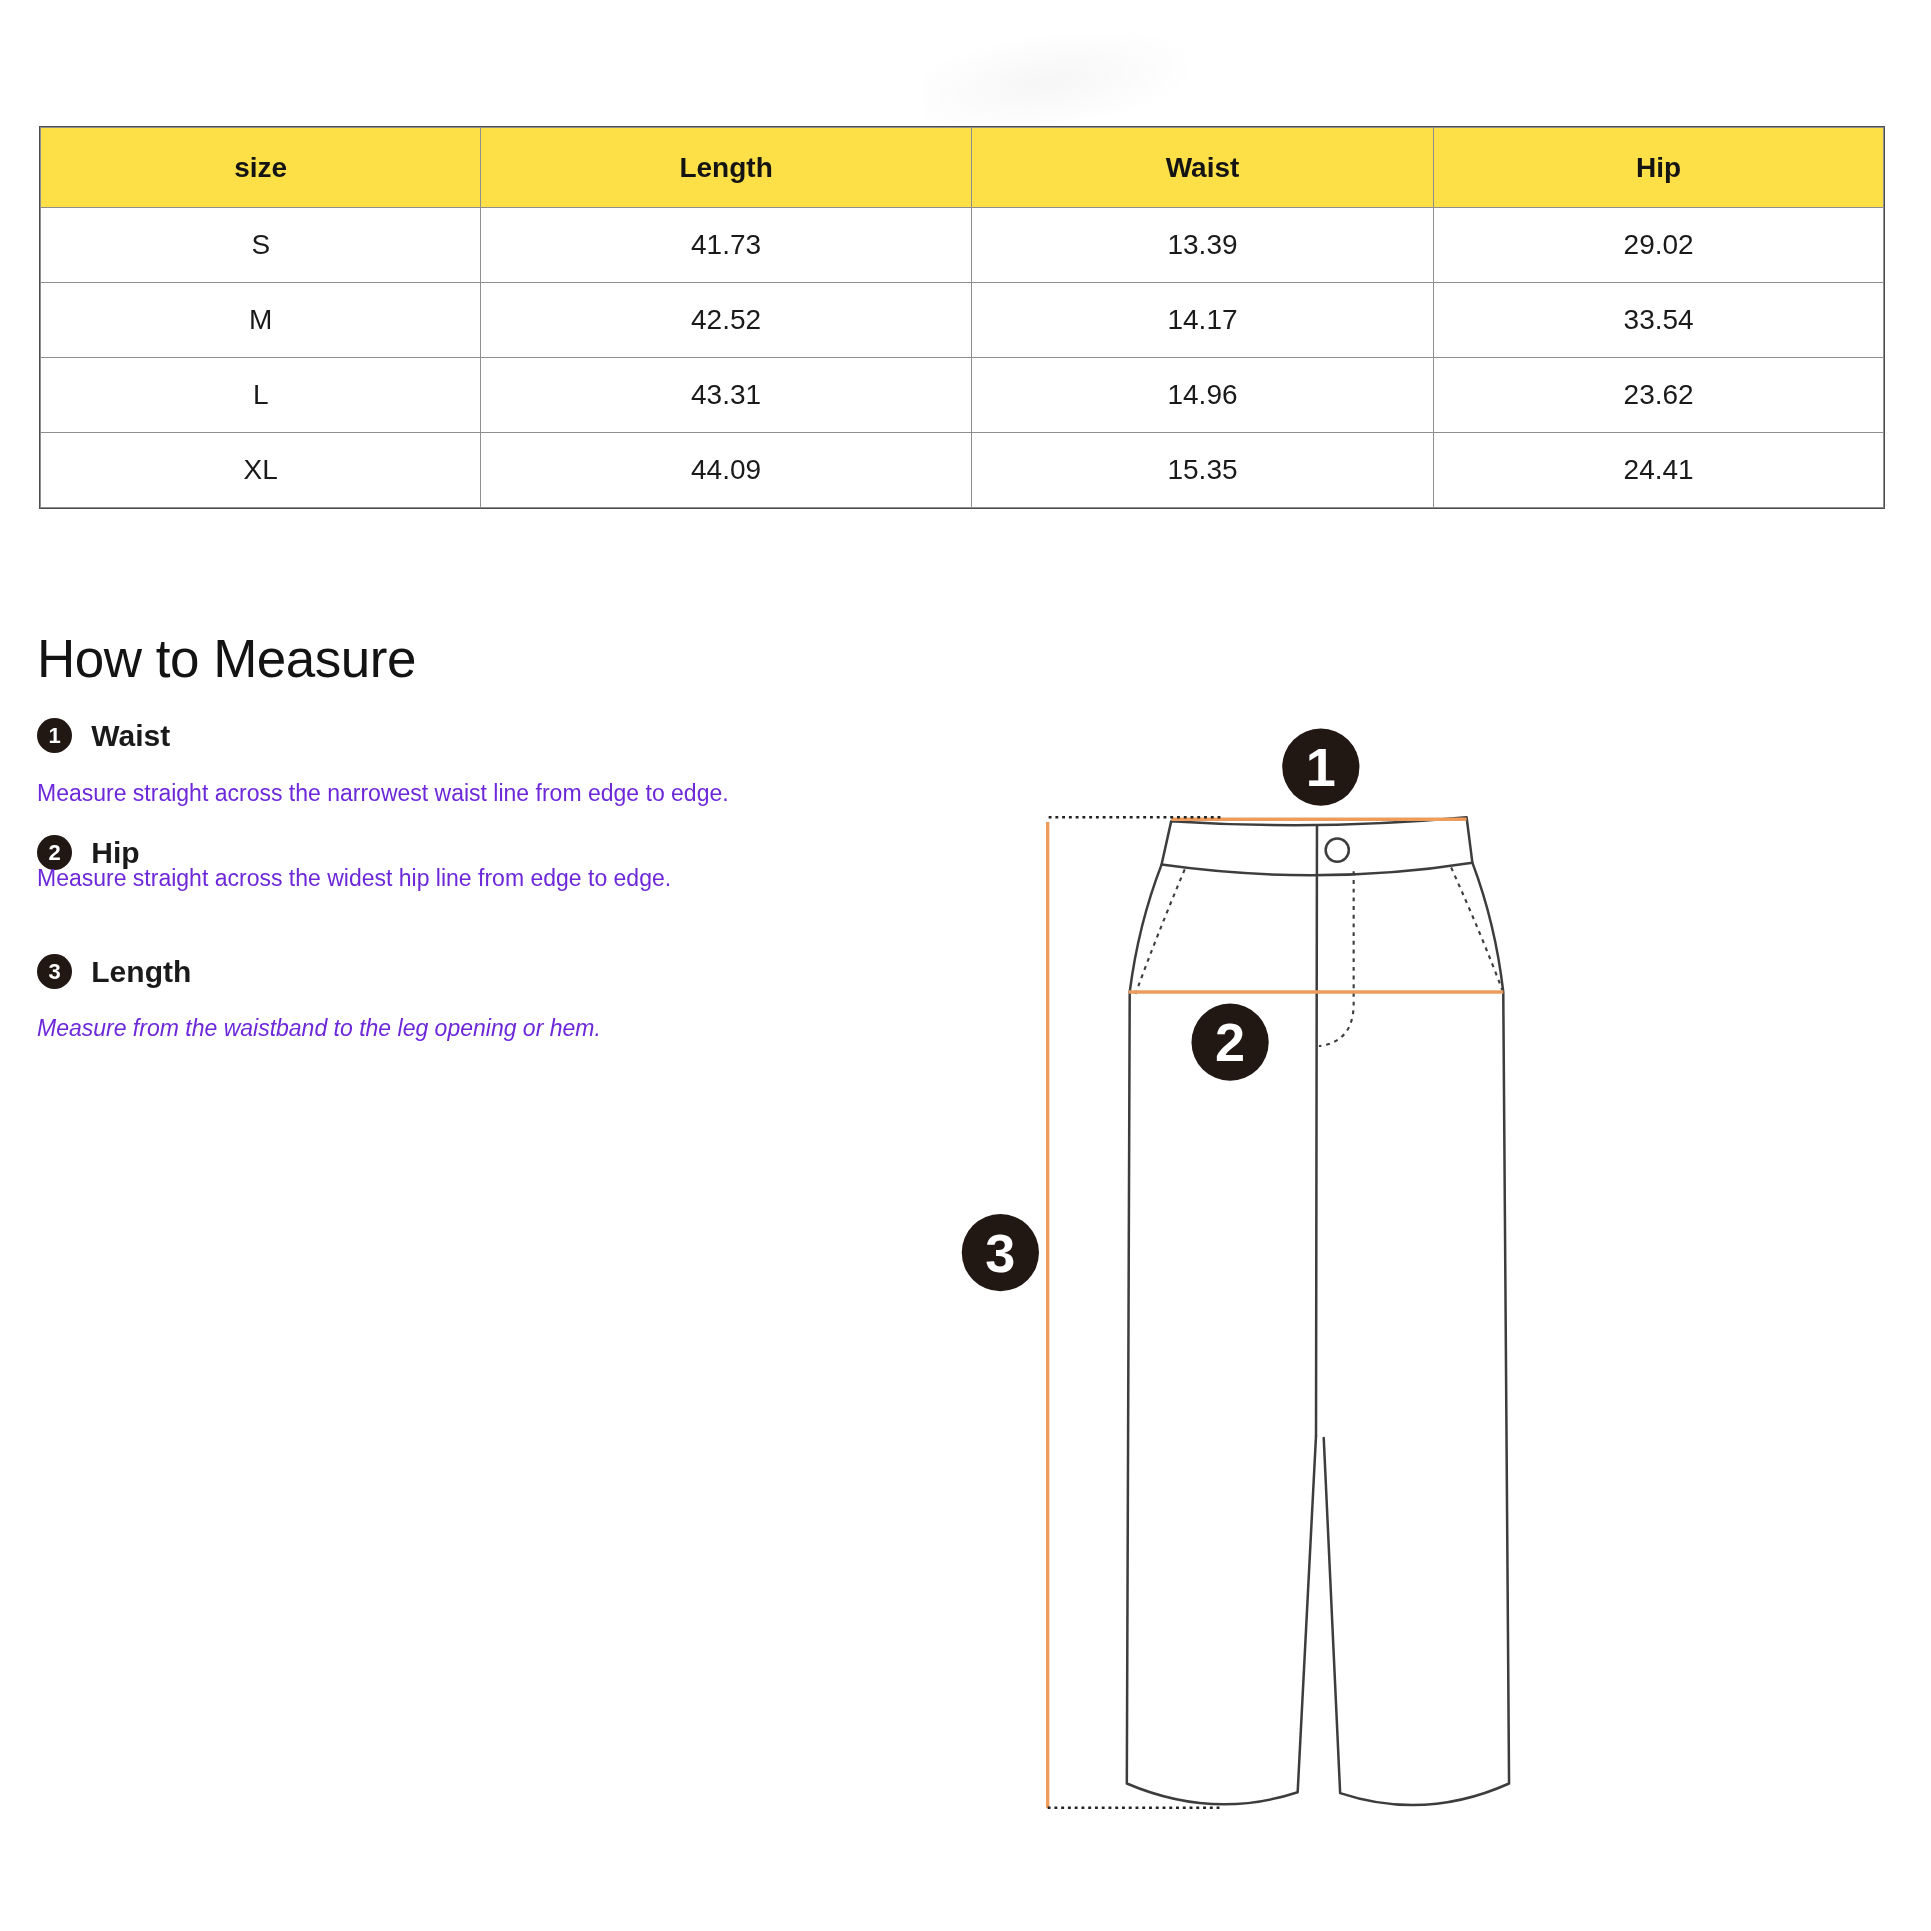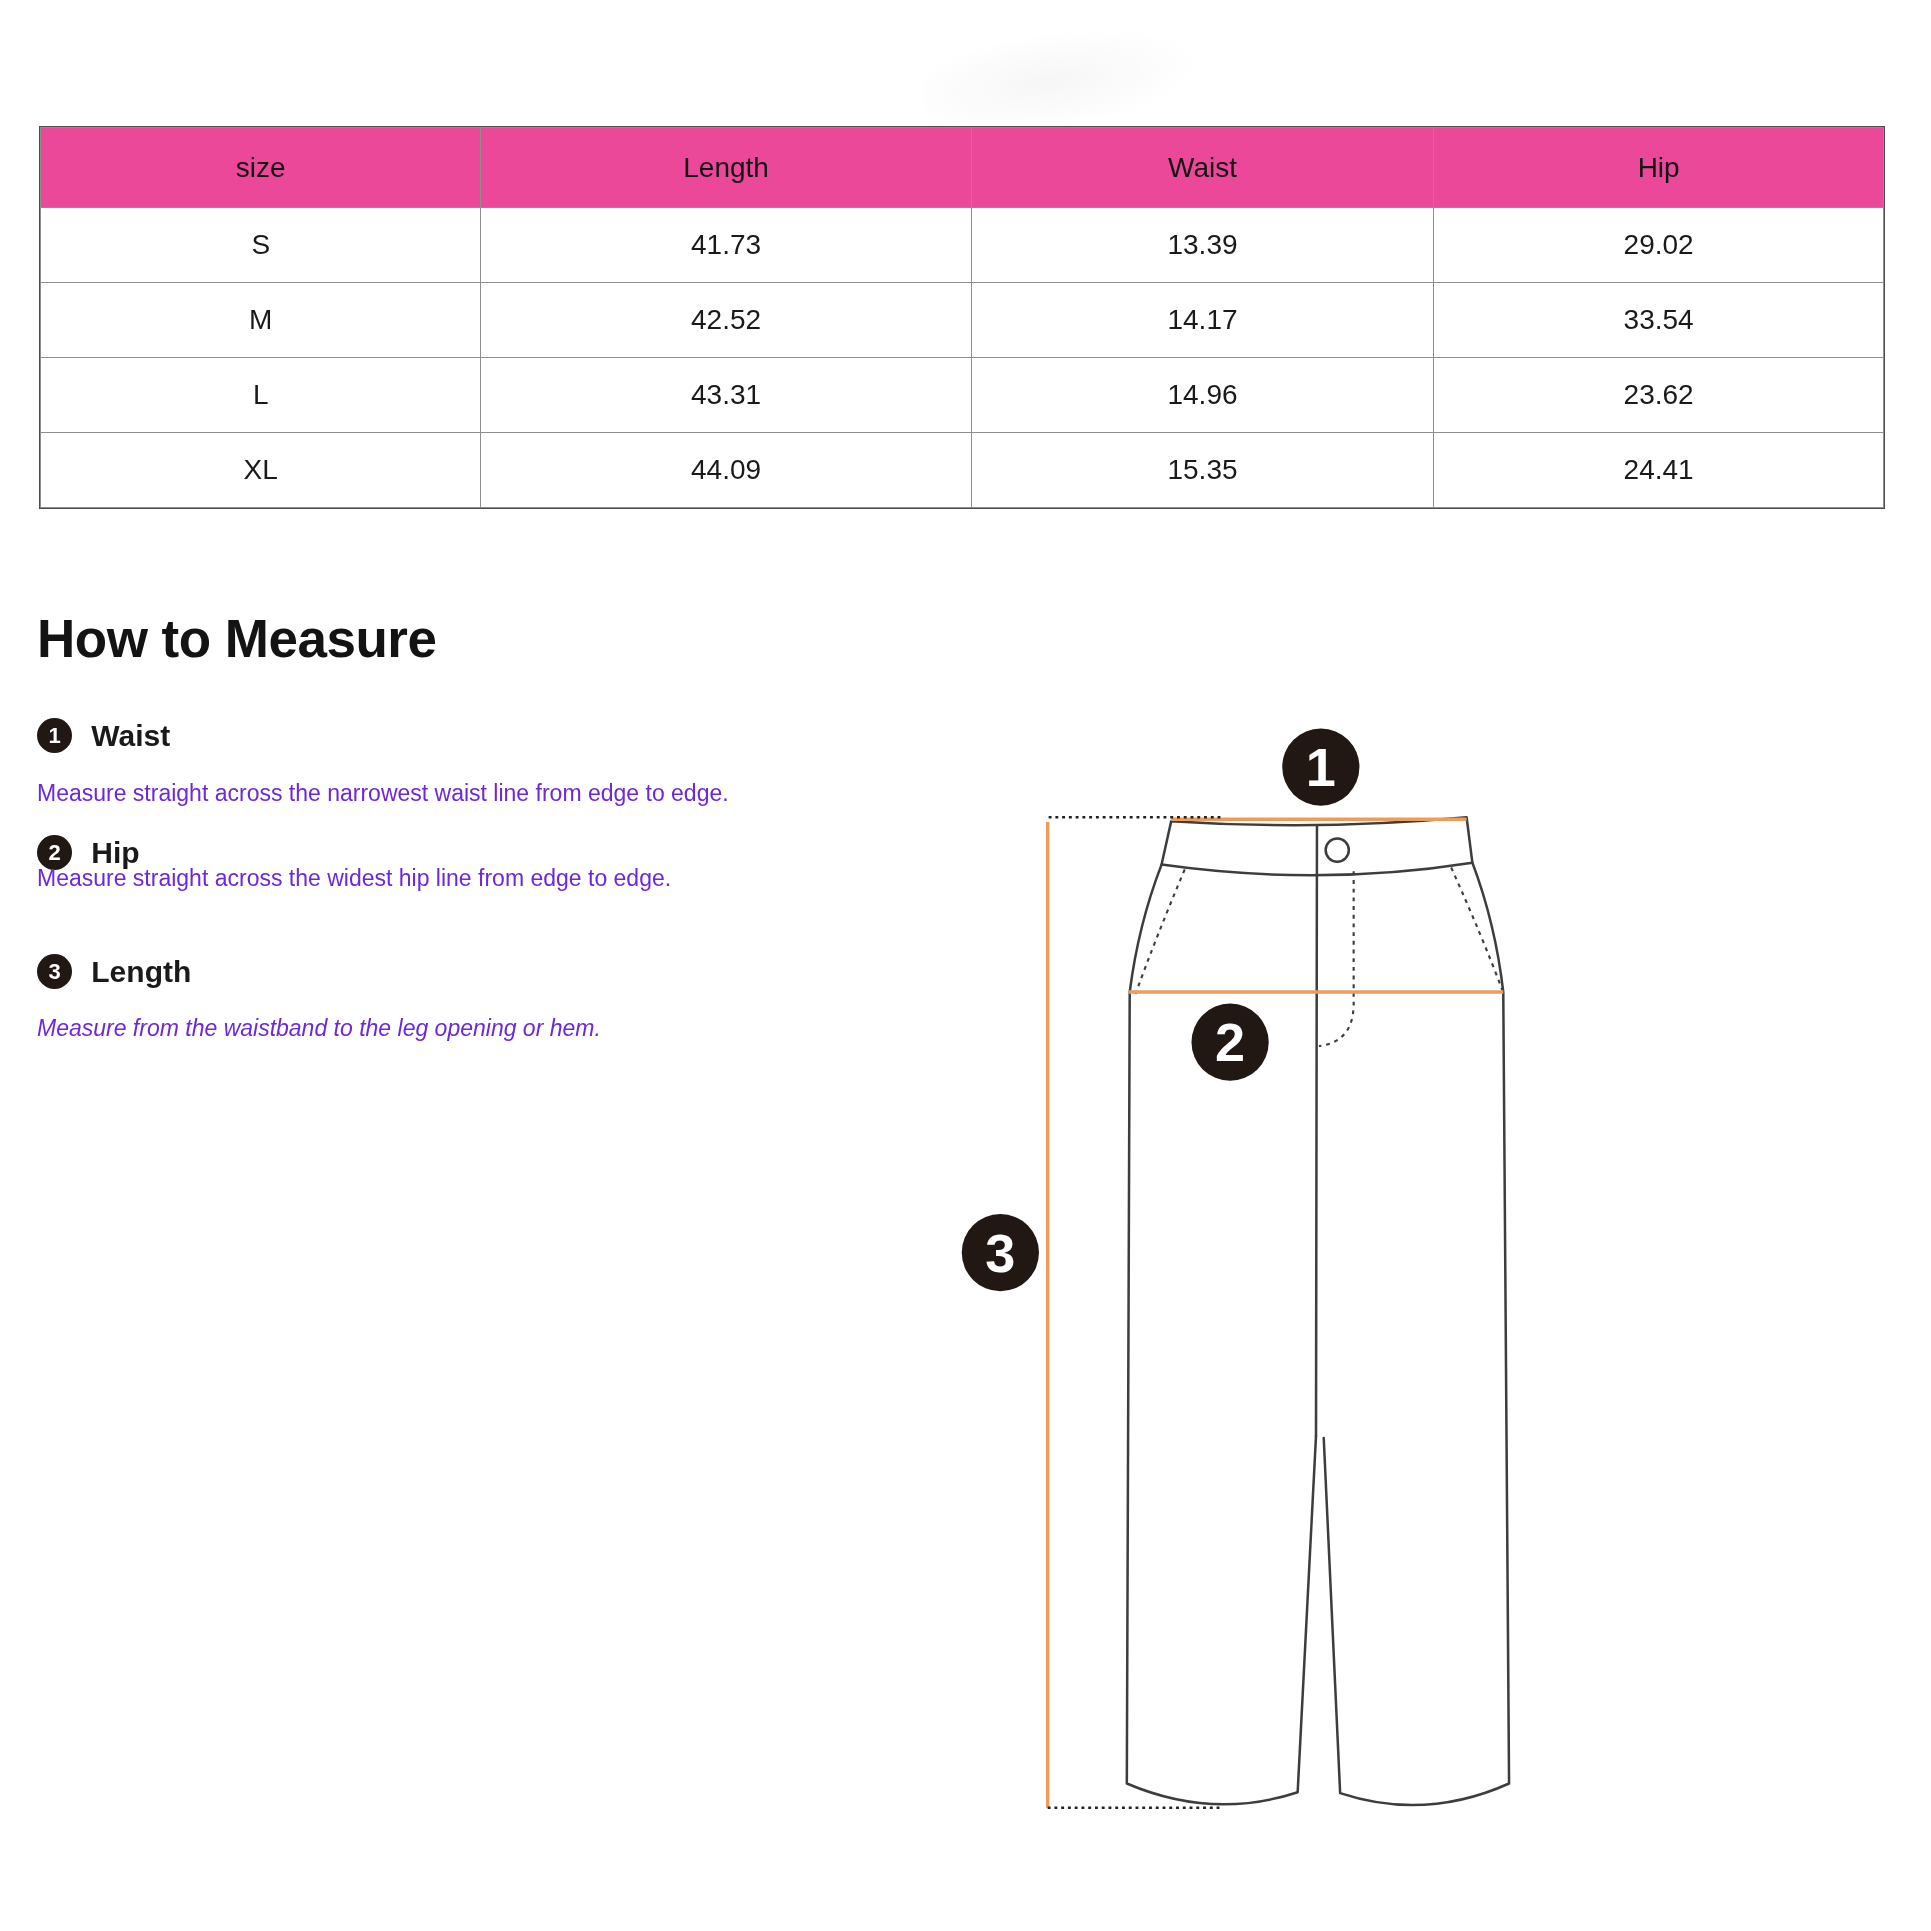--- a/index.html
+++ b/index.html
@@ -10,26 +10,26 @@
   .watermark{position:absolute;left:922px;top:29px;width:280px;height:92px;
      background:radial-gradient(ellipse at 45% 55%, rgba(0,0,0,0.035), rgba(0,0,0,0) 70%);
      transform:rotate(-8deg);}
 
   
   .table-wrap{position:absolute;left:39px;top:126px;width:1846px;
      border:1.9px solid #4d4d4d;box-sizing:border-box;}
   table.size-table{width:100%;border-collapse:collapse;table-layout:fixed;}
   .size-table th,.size-table td{border:1.9px solid #8e8e8e;text-align:center;
      font-size:28px;padding:0;}
-  .size-table th{background:#ec4899;font-weight:normal;height:79px;color:#141414;}
+  .size-table th{background:#fde047;font-weight:bold;height:79px;color:#141414;}
   .size-table td{background:#ffffff;height:74px;color:#1a1a1a;}
   .col-size{width:23.9%;} .col-length{width:26.6%;} .col-waist{width:25.1%;} .col-hip{width:24.4%;}
 
   
-  .htm-title{position:absolute;left:37px;top:608px;font-size:53px;font-weight:bold;
+  .htm-title{position:absolute;left:37px;top:628px;font-size:53px;font-weight:normal;
      color:#131313;letter-spacing:-0.5px;}
   .measure-item{position:absolute;left:37px;display:flex;align-items:center;gap:19.3px;}
   .m1{top:718px;} .m2{top:835px;} .m3{top:954px;}
   .badge{width:35px;height:35px;border-radius:50%;background:#211713;color:#ffffff;
      font-size:22px;font-weight:bold;display:flex;align-items:center;justify-content:center;
      flex:0 0 35px;}
   .measure-label{font-size:30px;font-weight:bold;color:#1a1a1a;}
   .measure-desc{position:absolute;left:37px;font-size:23px;color:#6d28d9;}
   .d1{top:780px;} .d2{top:865px;} .d3{top:1015px;font-style:italic;}
 

